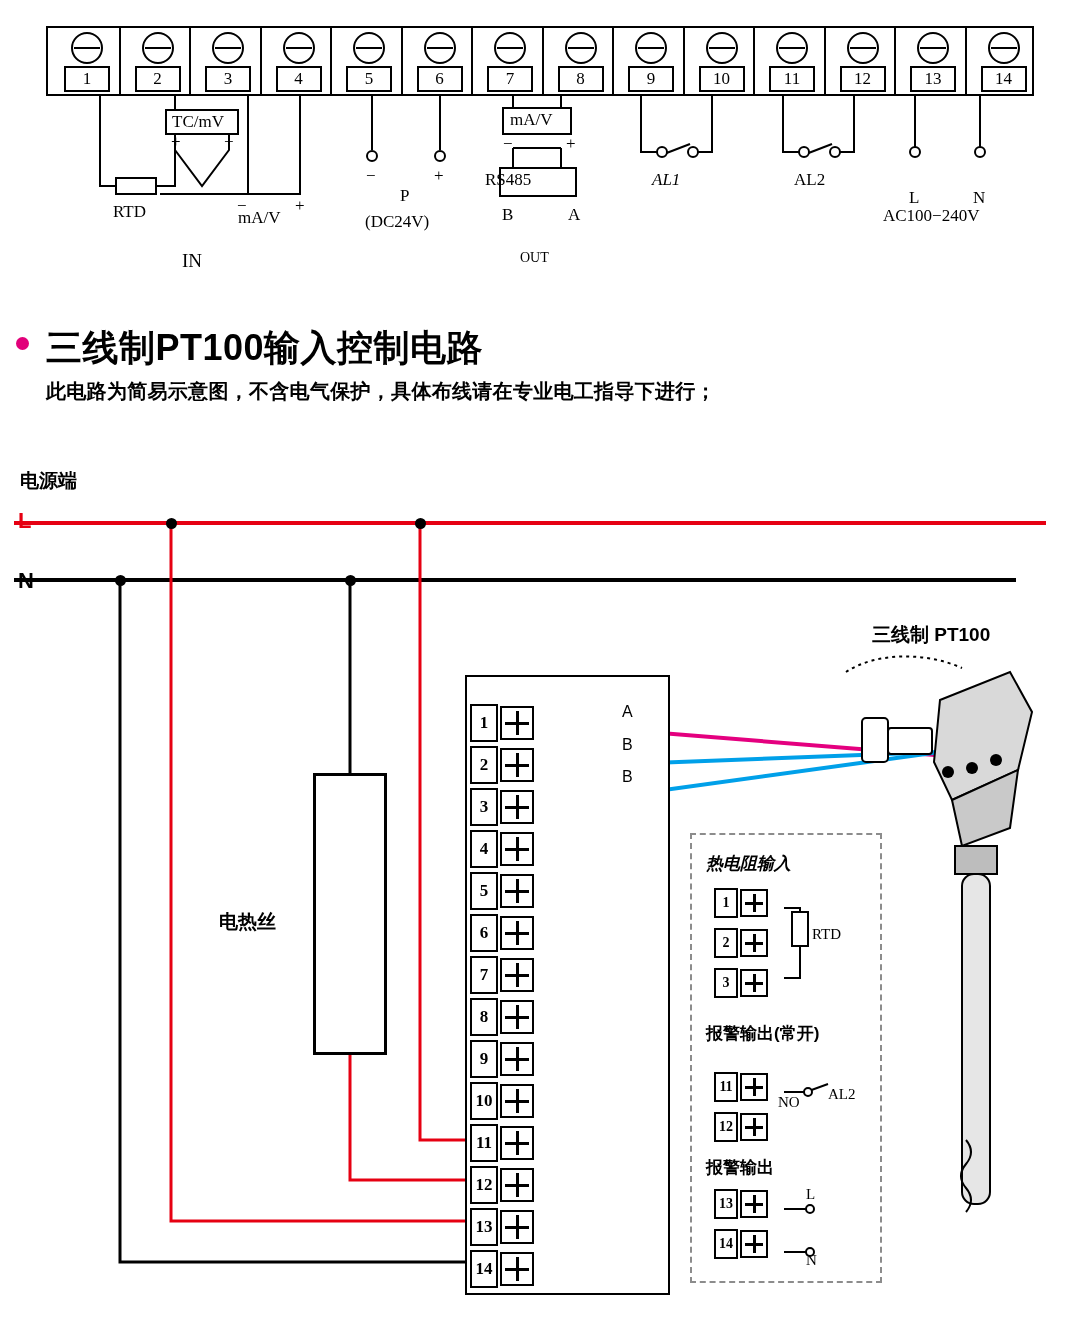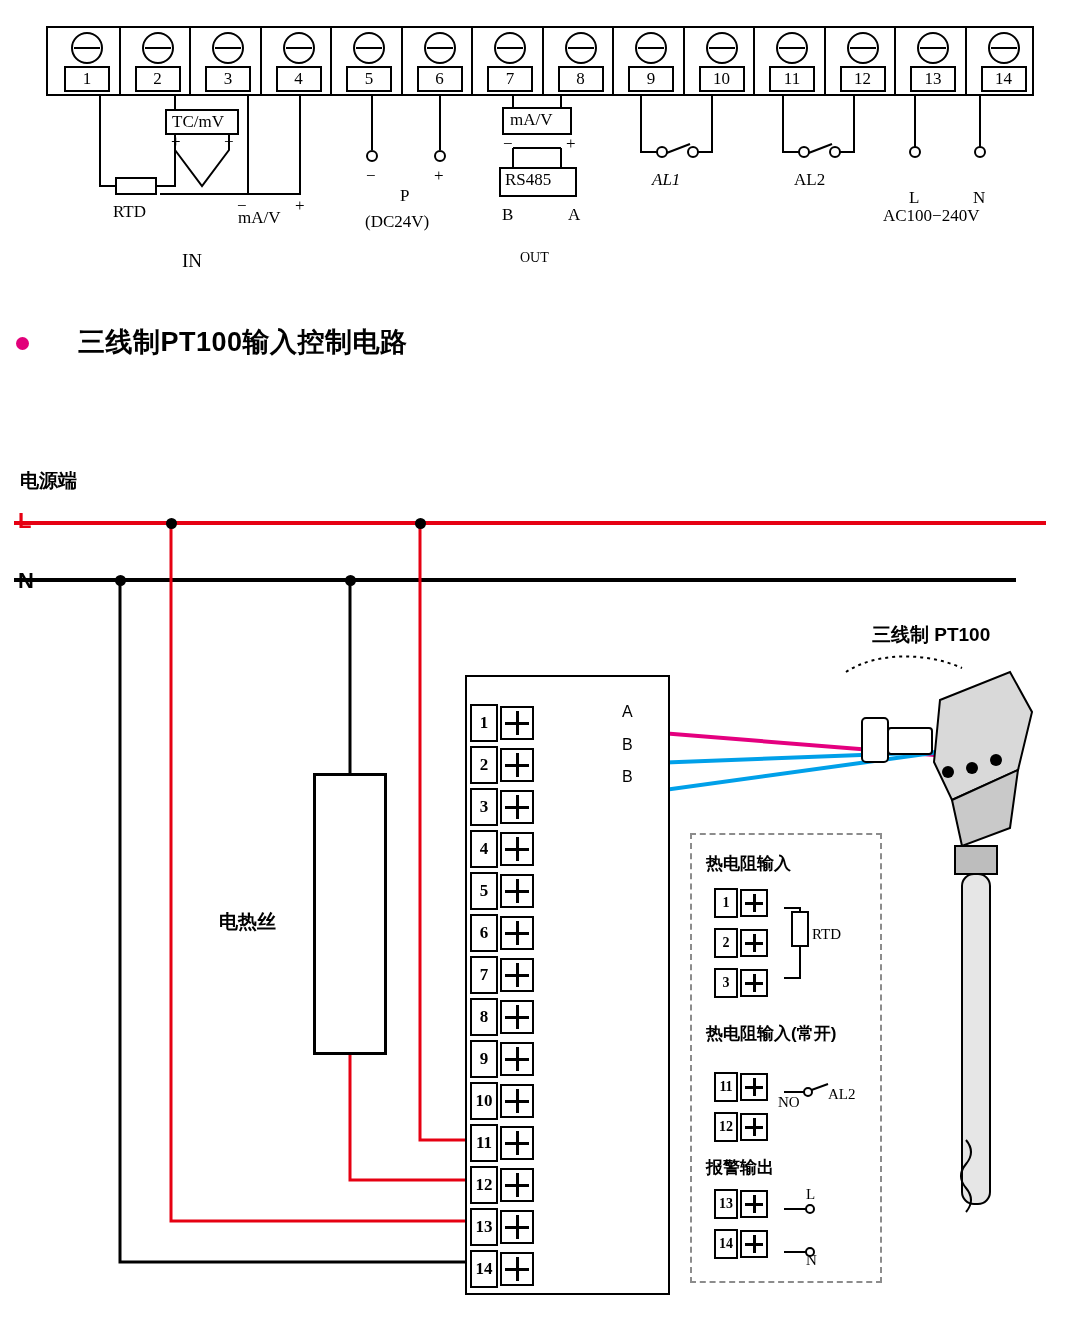--- a/index.html
+++ b/index.html
@@ -13,21 +13,21 @@
   .numbox{position:absolute;width:46px;height:26px;border:2px solid #000;box-sizing:border-box;
           font-size:17px;line-height:22px;text-align:center;font-family:"Liberation Serif",serif;background:#fff;}
   .vdiv{position:absolute;width:2px;background:#000;}
 
   .lbl{position:absolute;font-family:"Liberation Serif",serif;font-size:17px;white-space:nowrap;}
   .dot{position:absolute;width:11px;height:11px;border-radius:50%;background:#000;}
   .odot{position:absolute;width:12px;height:12px;border-radius:50%;border:2px solid #000;box-sizing:border-box;background:#fff;}
 
   
   .bullet{position:absolute;left:16px;top:337px;width:13px;height:13px;border-radius:50%;background:#e2007a;}
-  .h1{position:absolute;left:46px;top:324px;font-size:27px;font-weight:700;letter-spacing:.5px;margin-left:32px;}
+  .h1{position:absolute;left:46px;top:324px;font-size:36px;font-weight:700;letter-spacing:.5px;}
   .h2{position:absolute;left:46px;top:378px;font-size:20px;font-weight:700;letter-spacing:.3px;}
   .redtxt{color:#e60012;}
 
   .tstrip{position:absolute;left:465px;top:675px;width:205px;height:620px;border:2px solid #000;box-sizing:border-box;background:#fff;}
   .tcell{position:absolute;left:470px;width:78px;height:38px;}
   .tnum{position:absolute;left:0;top:0;width:28px;height:38px;border:2px solid #000;box-sizing:border-box;
         font-family:"Liberation Serif",serif;font-size:17px;font-weight:700;text-align:center;line-height:34px;background:#fff;}
   .tscrew{position:absolute;left:30px;top:2px;width:34px;height:34px;border:2px solid #000;box-sizing:border-box;background:#fff;}
   .tscrew:before{content:"";position:absolute;left:3px;right:3px;top:14px;height:3px;background:#000;}
   .tscrew:after{content:"";position:absolute;top:3px;bottom:3px;left:14px;width:3px;background:#000;}
@@ -149,33 +149,34 @@
   <div class="lbl" style="left:237px;top:196px;">−</div>
   <div class="lbl" style="left:238px;top:208px;">mA/V</div>
   <div class="lbl" style="left:295px;top:196px;">+</div>
   <div class="lbl" style="left:366px;top:166px;">−</div>
   <div class="lbl" style="left:434px;top:166px;">+</div>
   <div class="lbl" style="left:400px;top:186px;">P</div>
   <div class="lbl" style="left:365px;top:212px;">(DC24V)</div>
   <div class="lbl" style="left:510px;top:110px;">mA/V</div>
   <div class="lbl" style="left:503px;top:134px;">−</div>
   <div class="lbl" style="left:566px;top:134px;">+</div>
-  <div class="lbl" style="left:505px;top:170px;font-family:Liberation Serif, serif;">RS485</div>
+  <div class="lbl" style="left:485px;top:170px;font-family:Liberation Serif, serif;">RS485</div>
   <div class="lbl" style="left:502px;top:205px;">B</div>
   <div class="lbl" style="left:568px;top:205px;">A</div>
   <div class="lbl" style="left:652px;top:170px;font-style:italic;">AL1</div>
   <div class="lbl" style="left:794px;top:170px;">AL2</div>
   <div class="lbl" style="left:909px;top:188px;">L</div>
   <div class="lbl" style="left:973px;top:188px;">N</div>
   <div class="lbl" style="left:883px;top:206px;">AC100−240V</div>
   <div class="lbl" style="left:182px;top:250px;font-size:19px;">IN</div>
   <div class="lbl" style="left:520px;top:250px;font-size:14px;">OUT</div>
 
   <div class="bullet"></div>
   <div class="h1">三线制PT100输入控制电路</div>
+  <div class="h2">此电路为简易示意图，不含电气保护，具体布线请在专业电工指导下进行；</div>
 
   <div class="ttl" style="left:20px;top:468px;">电源端</div>
   <div class="ttl redtxt" style="left:18px;top:508px;font-size:22px;">L</div>
   <div class="ttl" style="left:18px;top:568px;font-size:22px;">N</div>
   <div class="ttl" style="left:872px;top:622px;">三线制 PT100</div>
   <div class="ttl" style="left:219px;top:909px;">电热丝</div>
 
   <svg width="1080" height="1330">
 
     <line x1="14" y1="523" x2="1046" y2="523" stroke="#e60012" stroke-width="4"></line>
@@ -291,22 +292,22 @@
         <div class="tnum">14</div>
         <div class="tscrew"></div>
       </div>
     </div>
 
   <div class="sm" style="left:622px;top:703px;">A</div>
   <div class="sm" style="left:622px;top:736px;">B</div>
   <div class="sm" style="left:622px;top:768px;">B</div>
 
   <div class="dashbox"></div>
-  <div class="ttl" style="left:706px;top:852px;font-size:17px;">热电阻输入</div>
-  <div class="ttl" style="left:706px;top:1022px;font-size:17px;">热电阻输入(常开)</div>
+  <div class="ttl" style="left:706px;top:852px;font-size:17px;font-style:italic;">热电阻输入</div>
+  <div class="ttl" style="left:706px;top:1022px;font-size:17px;">报警输出(常开)</div>
   <div class="ttl" style="left:706px;top:1156px;font-size:17px;">报警输出</div>
   <div id="legend-cells">
       <div class="mini" style="left:714px;top:888px;">
         <div class="mininum">1</div>
         <div class="miniscrew"></div>
       </div>
       <div class="mini" style="left:714px;top:928px;">
         <div class="mininum">2</div>
         <div class="miniscrew"></div>
       </div>

